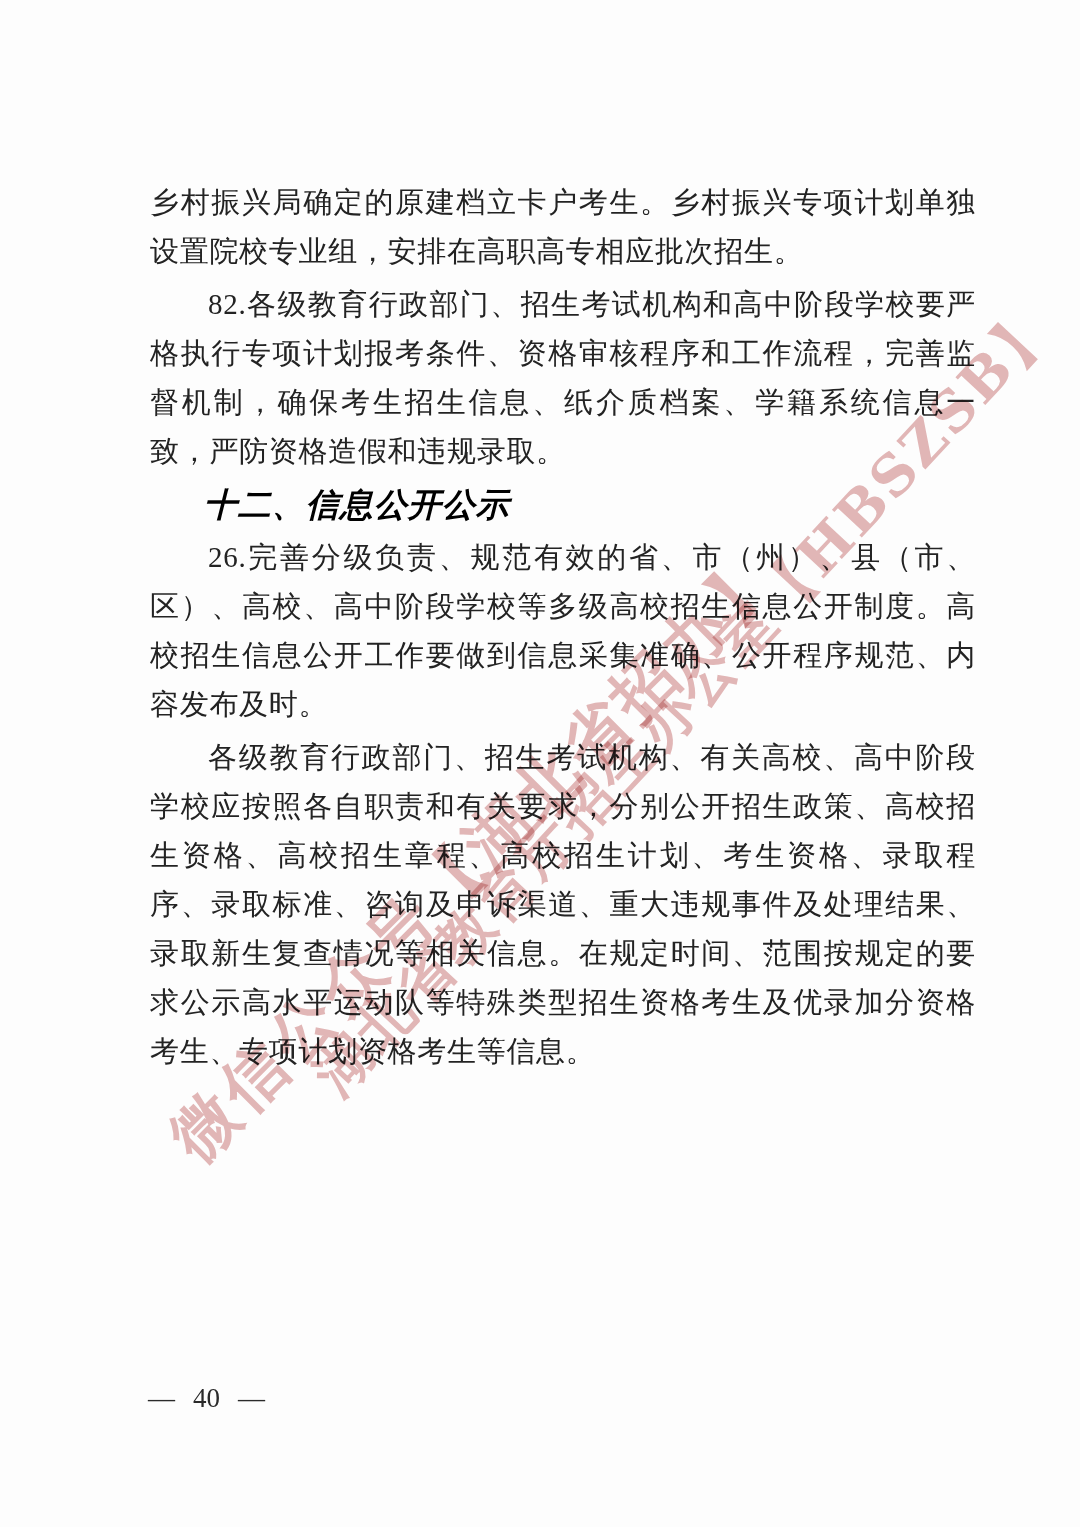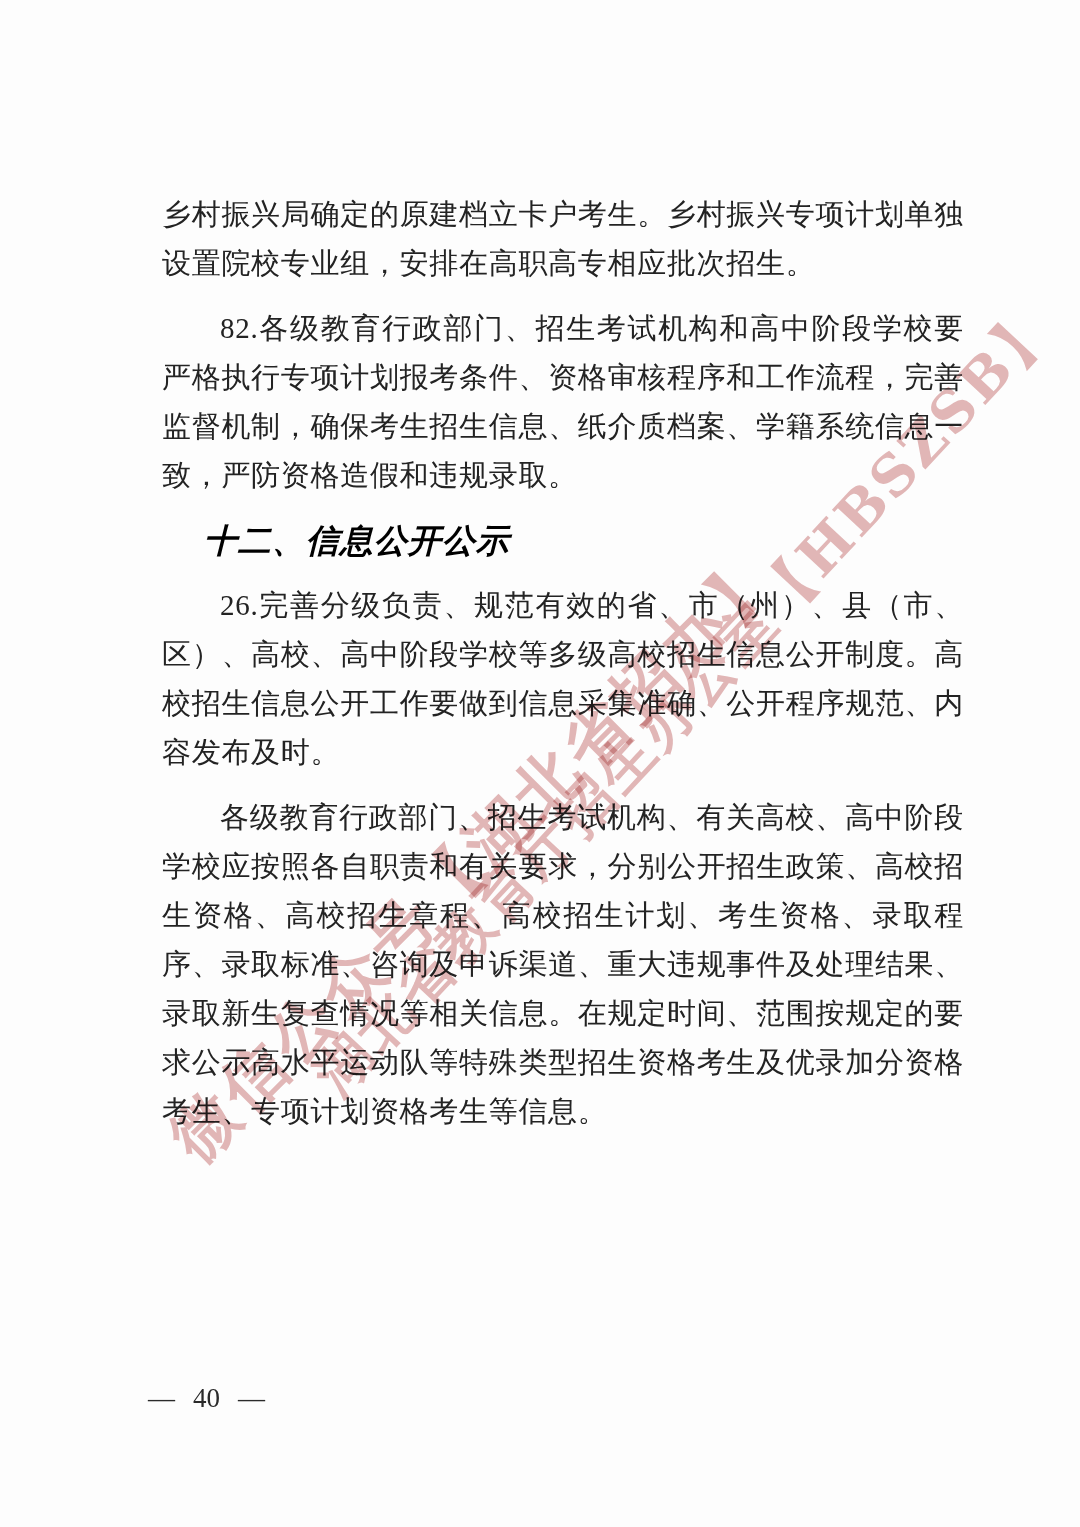--- a/index.html
+++ b/index.html
@@ -20,21 +20,21 @@
     left: 146px;
     top: 174px;
     width: 834px;
     color: #232323;
     font-size: 29px;
     line-height: 49px;
     text-align: justify;
     letter-spacing: 0.7px;
   }
   .para {
-    margin: 16px;
+    margin: 4px;
     text-indent: 2em;
     word-break: break-all;
   }
   .para.no-indent {
     text-indent: 0;
   }
   .heading {
     margin: 0;
     font-family: "Liberation Sans", sans-serif;
     font-weight: 700;

